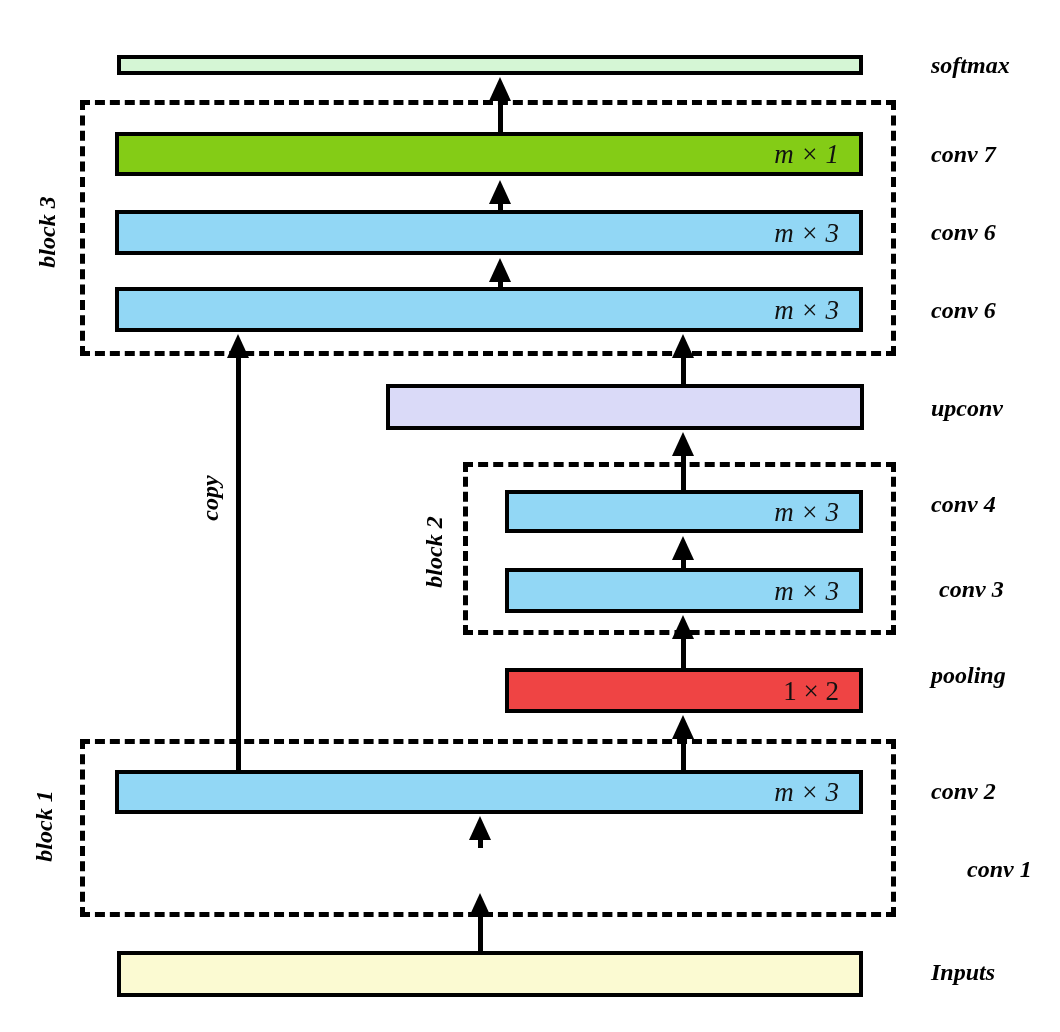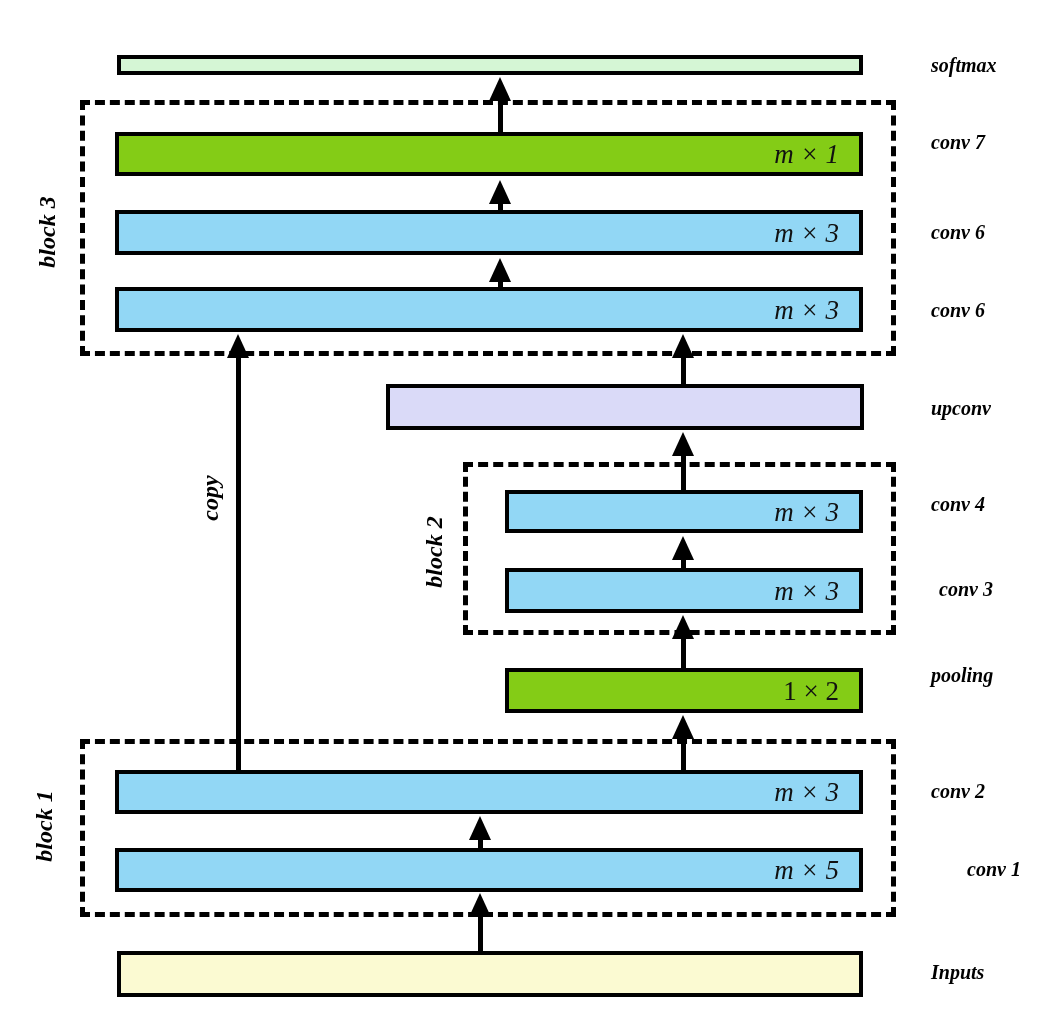--- a/index.html
+++ b/index.html
@@ -35,21 +35,21 @@
     border: 5px dashed #000;
     background: transparent;
   }
   
   .rlabel {
     position: absolute;
     left: 931px;
     transform: translateY(-50%);
     font-weight: bold;
     font-style: italic;
-    font-size: 20px;
+    font-size: 24px;
     color: #000;
     white-space: nowrap;
   }
   
   .vlabel {
     position: absolute;
     font-weight: bold;
     font-style: italic;
     font-size: 24px;
     color: #000;
@@ -110,31 +110,28 @@
   <div class="bar" style="left: 386px; top: 384px; width: 478px; height: 46px; background-color: rgb(218, 218, 248);"></div>
 
   <div class="bar" style="left: 505px; top: 490px; width: 358px; height: 43px; background-color: rgb(146, 215, 245);">
     <span class="size-label">m × 3</span>
   </div>
 
   <div class="bar" style="left: 505px; top: 568px; width: 358px; height: 45px; background-color: rgb(146, 215, 245);">
     <span class="size-label">m × 3</span>
   </div>
 
-  <div class="bar" style="left: 505px; top: 668px; width: 358px; height: 45px; background-color: #84cc16; font-family: Liberation Serif, serif;">
+  <div class="bar" style="left: 505px; top: 668px; width: 358px; height: 45px; background-color: #ef4444; font-family: Liberation Serif, serif;">
     <span class="size-label upright">1 × 2</span>
   </div>
 
   <div class="bar" style="left: 115px; top: 770px; width: 748px; height: 44px; background-color: rgb(146, 215, 245);">
     <span class="size-label">m × 3</span>
   </div>
 
-  <div class="bar" style="left: 115px; top: 848px; width: 748px; height: 44px; background-color: rgb(146, 215, 245);">
-    <span class="size-label">m × 5</span>
-  </div>
 
   <div class="bar" style="left: 117px; top: 951px; width: 746px; height: 46px; background-color: rgb(251, 250, 210);"></div>
 
   <div class="arrow" style="left:488px; top:77px; height:55px;">
     <span class="head"></span>
     <span class="stem"></span>
   </div>
   <div class="arrow" style="left:488px; top:180px; height:30px;">
     <span class="head"></span>
     <span class="stem"></span>
@@ -170,21 +167,21 @@
   <div class="arrow" style="left:468px; top:893px; height:58px;">
     <span class="head"></span>
     <span class="stem"></span>
   </div>
   <div class="arrow" style="left:226px; top:334px; height:436px;">
     <span class="head"></span>
     <span class="stem"></span>
   </div>
 
   <div class="rlabel" style="top:65px;">softmax</div>
-  <div class="rlabel" style="top:142px;">conv 7</div>
+  <div class="rlabel" style="top:154px;">conv 7</div>
   <div class="rlabel" style="top:232px;">conv 6</div>
   <div class="rlabel" style="top:310px;">conv 6</div>
   <div class="rlabel" style="top:408px;">upconv</div>
   <div class="rlabel" style="top:504px;">conv 4</div>
   <div class="rlabel" style="top:589px;margin-left:8px;">conv 3</div>
   <div class="rlabel" style="top:675px;">pooling</div>
   <div class="rlabel" style="top:791px;">conv 2</div>
   <div class="rlabel" style="top:869px;margin-left:36px;">conv 1</div>
   <div class="rlabel" style="top:972px;">Inputs</div>
 

